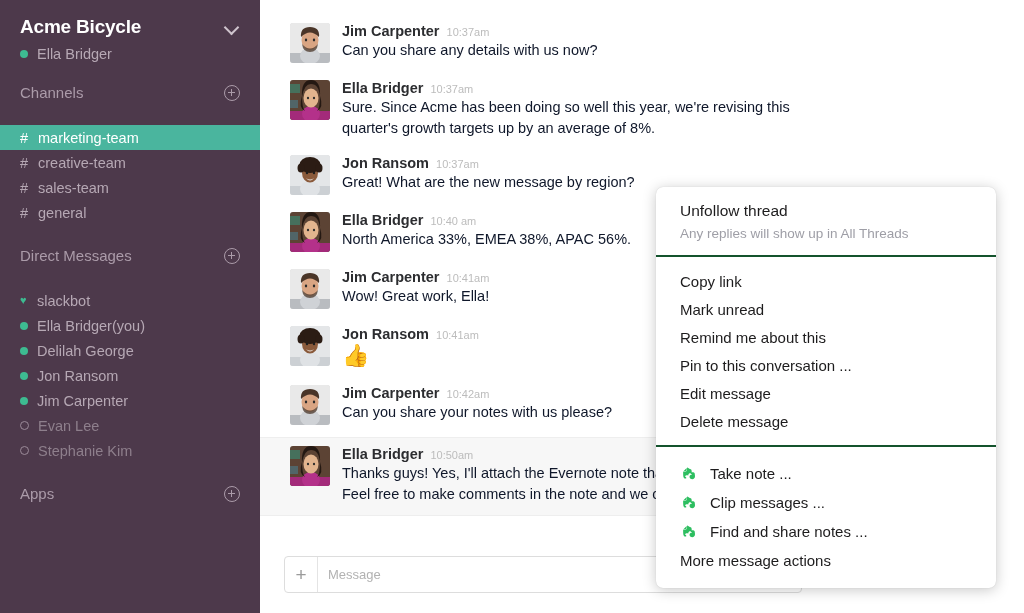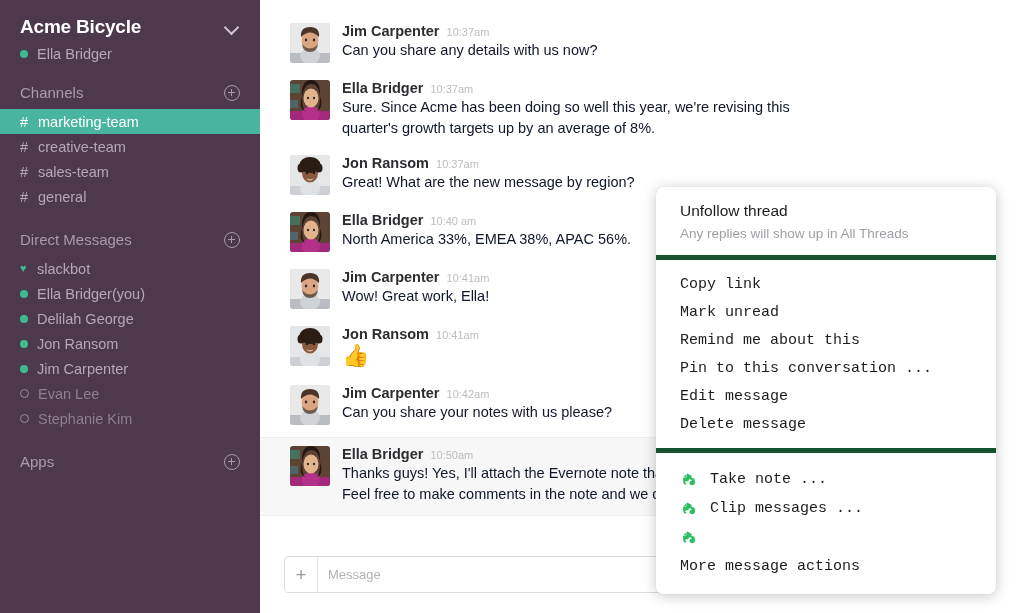--- a/index.html
+++ b/index.html
@@ -78,21 +78,21 @@
   }
   .user-name {
     color: #b6a8b4;
     font-size: 14.5px;
   }
 
   .section-header {
     display: flex;
     align-items: center;
     justify-content: space-between;
-    padding: 22px 20px 8px 20px;
+    padding: 22px 20px 24px 20px;
   }
   .section-title {
     color: #ab9ba9;
     font-size: 15px;
   }
   .plus-circle {
     width: 16px; height: 16px;
     border-radius: 50%;
     border: 1.4px solid #ab9ba9;
     position: relative;
@@ -273,21 +273,21 @@
     top: 187px;
     width: 340px;
     background: #ffffff;
     border-radius: 7px;
     box-shadow: 0 2px 14px rgba(0,0,0,0.22), 0 0 1px rgba(0,0,0,0.18);
     z-index: 40;
     padding: 0;
     overflow: hidden;
   }
   .cm-section { padding: 15px 0 14px 0; }
-  .cm-section + .cm-section { border-top: 5px solid #14532d; font-family: Liberation Mono, monospace; }
+  .cm-section + .cm-section { border-top: 2px solid #14532d; }
   .cm-primary {
     padding: 0 24px;
   }
   .cm-primary-title {
     font-size: 15.5px;
     color: #1d1c1d;
     margin-bottom: 6px;
   }
   .cm-primary-sub {
     font-size: 13.5px;
@@ -660,20 +660,21 @@
         <span>Clip messages ...</span>
       </div>
       <div class="cm-item">
         <span class="cm-icon">
           <svg viewBox="0 0 18 18" width="16" height="16" aria-hidden="true">
             <path d="M6.4 2.2 L3.0 5.6 h2.3 c0.7 0 1.1-0.4 1.1-1.1 z" fill="#2dbe60"></path>
             <path d="M7.2 1.8 c-0.1 0-0.3 0-0.4 0.05 v2.75 c0 1.0-0.6 1.6-1.6 1.6 H2.5 c-0.1 0.5-0.1 1.1-0.1 1.9 c0 1.6 0.1 3.4 0.5 4.6 c0.3 0.9 0.9 1.3 1.9 1.4 l1.0 0.1 c0.1-0.45 0.1-1.0 0.05-1.5 c-0.4-0.05-0.85-0.2-1.05-0.55 c-0.15-0.25-0.15-0.55-0.05-0.85 c0.25-0.75 1.1-1.0 1.9-1.0 c0.55 0 1.1 0.1 1.55 0.3 c0-0.7 0.15-1.45 0.65-1.95 c0.45-0.45 1.15-0.6 1.95-0.6 c0.45 0 0.9 0.05 1.3 0.15 c0-1.45-0.05-3.0-0.45-3.85 c-0.3-0.65-0.85-0.95-1.7-1.0 z" fill="#2dbe60"></path>
             <path d="M15.4 8.5 c-0.15-1.0-0.75-1.35-1.5-1.5 c-0.25-0.05-0.7-0.1-1.05-0.1 c-0.6 0-1.1 0.1-1.45 0.45 c-0.4 0.4-0.45 1.0-0.45 1.7 v0.35 c0.35-0.1 0.75-0.15 1.15-0.15 c0.15 0 0.25 0.1 0.25 0.25 c0 0.15-0.1 0.25-0.25 0.25 c-1.65 0.05-2.5 0.8-2.5 2.3 c0 0.35 0.05 0.7 0.15 1.0 c0.4 1.2 1.45 1.85 2.85 1.85 c2.0 0 3.15-1.4 3.15-3.3 c0-0.85-0.2-2.0-0.35-3.1 z" fill="#2dbe60"></path>
           </svg>
         </span>
+        <span>Find and share notes ...</span>
       </div>
       <div class="cm-item">
         <span>More message actions</span>
       </div>
     </div>
   </div>
 
 </div>
 
 </body></html>

